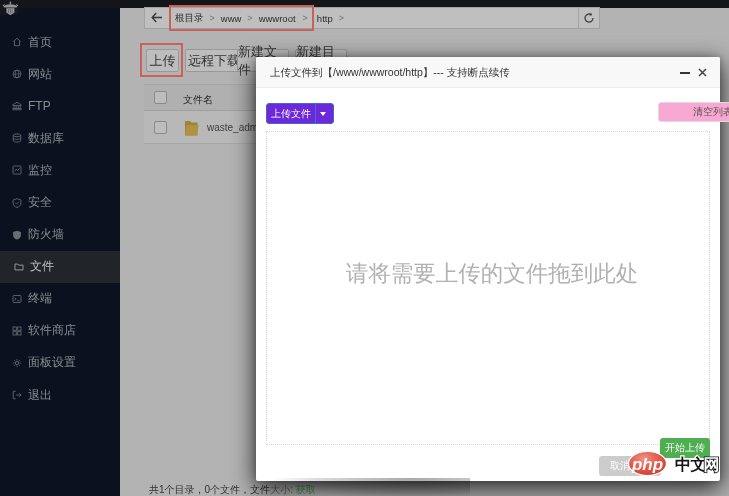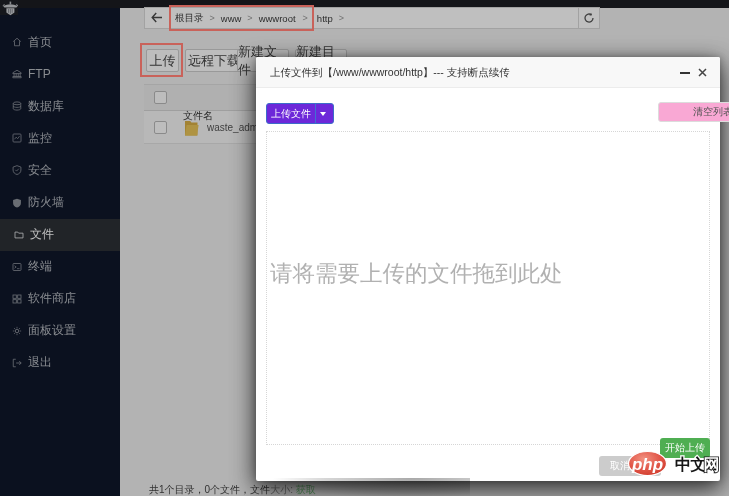--- a/index.html
+++ b/index.html
@@ -25,21 +25,21 @@
 #crumbs .sep { color:#999; margin:0 6px; font-size:9px; }
 #backarrow { left:151px; top:12px; z-index:11; }
 #refreshbox { left:578px; top:7px; width:22px; height:22px; border:1px solid #d8d8d8; background:#fff; z-index:11; }
 
 .tbtn { position:absolute; top:49px; height:23px; background:#fdfdfd; border:1px solid #ccc; border-radius:2px; color:#454545; font-size:13px; display:flex; align-items:center; justify-content:center; z-index:10; }
 
 
 #thead { left:144px; top:84px; width:576px; height:27px; background:#ebebeb; border-top:1px solid #ddd; border-bottom:1px solid #d5d5d5; z-index:8; }
 #trow { left:144px; top:111px; width:576px; height:33px; background:#f6f6f6; border-bottom:1px solid #e0e0e0; z-index:8; }
 .cbx { position:absolute; width:13px; height:13px; background:#fdfdfd; border:1px solid #b9b9b9; border-radius:2px; z-index:9; }
-#colname { left:183px; top:109px; font-size:10px; color:#333; z-index:9; }
+#colname { left:183px; top:93px; font-size:10px; color:#333; z-index:9; }
 #fname { left:207px; top:122px; font-size:10px; color:#555; z-index:9; }
 #status { left:149px; top:483px; font-size:10px; color:#454545; z-index:8; }
 #status .green { color:#2fa43c; }
 
 
 #overlay { left:0; top:0; width:729px; height:496px; background:rgba(0,0,0,0.25); z-index:30; }
 
 
 .redrect { position:absolute; border:2px solid #c9625a; z-index:80; }
 
@@ -50,21 +50,21 @@
 #mmin { position:absolute; left:424px; top:15px; width:10px; height:2px; background:#333; }
 #mclose { position:absolute; left:442px; top:11px; }
 
 #bluebtn { position:absolute; left:10px; top:46px; width:68px; height:21px; background:#6d28d9; border:1px solid #3c6cc9; border-radius:3px; }
 #bluebtn .main { position:absolute; left:0; top:0; width:48px; height:19px; color:#fff; font-size:10px; text-align:center; line-height:19px; }
 #bluebtn .dd { position:absolute; left:48px; top:0; width:18px; height:19px; border-left:1px solid #3f70d2; }
 #bluebtn .caret { position:absolute; left:53px; top:8px; width:0; height:0; border-left:3.5px solid transparent; border-right:3.5px solid transparent; border-top:4px solid #fff; }
 #clearbtn { position:absolute; left:402px; top:45px; width:76px; height:20px; background:#f9a8d4; border:1px solid #dcdcdc; border-radius:3px; color:#555; font-size:10px; text-align:right; line-height:18px; }
 
 #dropzone { position:absolute; left:10px; top:74px; width:444px; height:314px; border:1px dotted #d6d6d6; }
-#droptext { position:absolute; left:14px; top:201px; width:444px; text-align:left; font-size:22.5px; color:#b1b1b1; }
+#droptext { position:absolute; left:14px; top:201px; width:444px; text-align:center; font-size:22.5px; color:#b1b1b1; }
 
 #cancelbtn { position:absolute; left:343px; top:399px; width:62px; height:20px; background:#ccc; border-radius:3px; color:#fff; font-size:10px; text-align:center; line-height:20px; }
 #startbtn { position:absolute; left:404px; top:381px; width:50px; height:20px; background:#4fae52; border-radius:3px; color:#fff; font-size:10px; text-align:center; line-height:20px; overflow:hidden; white-space:nowrap; }
 
 
 #wmsvg { left:595px; top:445px; z-index:90; }
 </style>
 </head>
 <body>
 <div id="topstrip" class="abs"></div>
@@ -75,20 +75,25 @@
   <path d="M0.8 4.6 L2.6 3.6 M16 4.6 L14.2 3.6" stroke="#c6c9cd" stroke-width="1"></path>
   <path d="M4.4 7.2 L12.4 7.2 L12.4 11.4 L8.4 14.2 L4.4 11.4 Z" fill="#cccfd3"></path>
   <path d="M6.6 8 L6.6 11.8 M8.4 8 L8.4 12.8 M10.2 8 L10.2 11.8" stroke="#7e828a" stroke-width="0.9"></path>
 </svg>
 
 <div id="sidebar" class="abs">
 <ul>
 <li><svg viewBox="0 0 12 12">
           <path d="M1.5 5.5 L6 1.5 L10.5 5.5 M3 5 L3 10.5 L9 10.5 L9 5" fill="none" stroke="#8d929a" stroke-width="1"></path>
         </svg>首页</li>
+<li><svg viewBox="0 0 12 12">
+          <circle cx="6" cy="6" r="4.7" fill="none" stroke="#8d929a" stroke-width="1"></circle>
+          <ellipse cx="6" cy="6" rx="2.2" ry="4.7" fill="none" stroke="#8d929a" stroke-width="0.8"></ellipse>
+          <path d="M1.3 6 L10.7 6" stroke="#8d929a" stroke-width="0.8"></path>
+        </svg>网站</li>
 <li><svg viewBox="0 0 12 12">
           <path d="M1 4.5 L6 1.5 L11 4.5 L11 5.5 L1 5.5 Z M2.5 5.5 L2.5 9 M5 5.5 L5 9 M7.5 5.5 L7.5 9 M9.8 5.5 L9.8 9 M1 10.5 L11 10.5 L11 9 L1 9 Z" fill="none" stroke="#8d929a" stroke-width="1"></path>
         </svg>FTP</li>
 <li><svg viewBox="0 0 12 12">
           <ellipse cx="6" cy="2.8" rx="4.5" ry="1.7" fill="none" stroke="#8d929a" stroke-width="1"></ellipse>
           <path d="M1.5 2.8 L1.5 9.2 C1.5 10.1 3.5 10.9 6 10.9 C8.5 10.9 10.5 10.1 10.5 9.2 L10.5 2.8" fill="none" stroke="#8d929a" stroke-width="1"></path>
           <path d="M1.5 6 C1.5 6.9 3.5 7.7 6 7.7 C8.5 7.7 10.5 6.9 10.5 6" fill="none" stroke="#8d929a" stroke-width="0.9"></path>
         </svg>数据库</li>
 <li><svg viewBox="0 0 12 12">
           <rect x="1.2" y="1.2" width="9.6" height="9.6" rx="1" fill="none" stroke="#8d929a" stroke-width="1"></rect>

